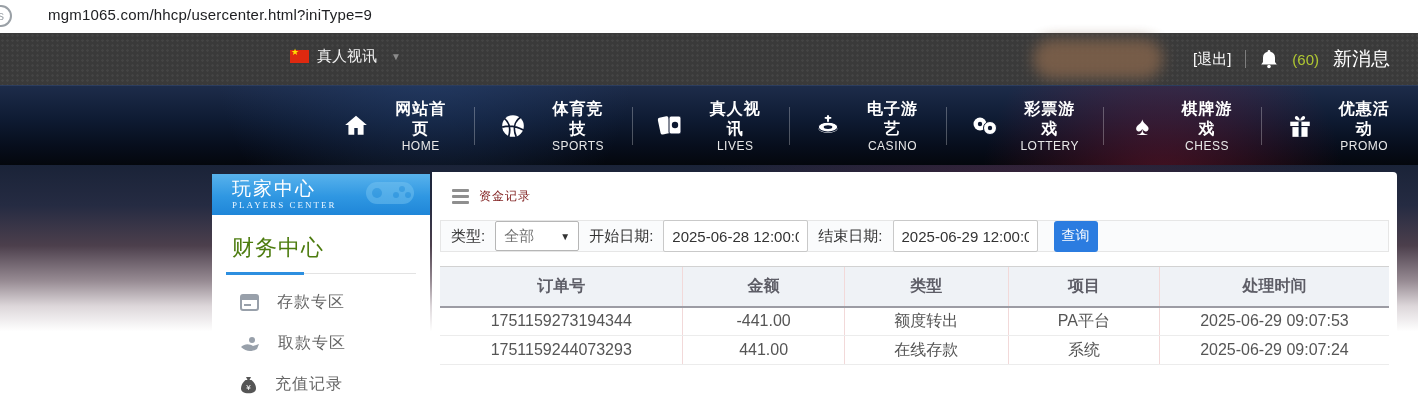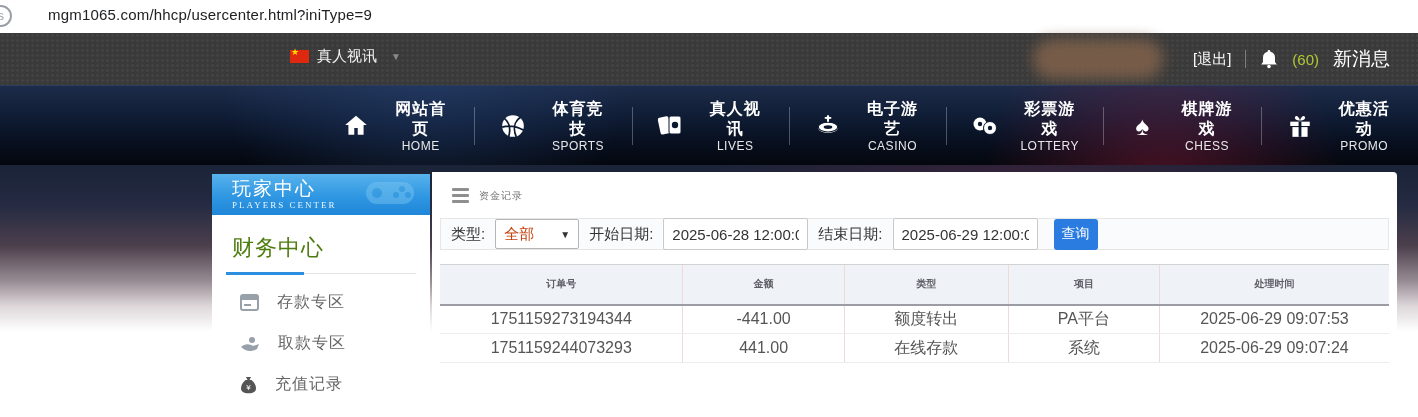--- a/index.html
+++ b/index.html
@@ -68,36 +68,36 @@
   .side-item { display:flex; align-items:center; gap:18px; padding:10px 0 10px 28px; cursor:pointer; }
   .side-item svg { flex:0 0 auto; }
   .side-item-label { font-size:16px; color:#666; letter-spacing:1px; }
 
   
   .main-panel { position:absolute; left:432px; top:7px; width:965px; height:260px;
     background:#fff; border-radius:0 4px 0 0; }
   .panel-header { display:flex; align-items:center; gap:10px; padding:16px 0 12px 20px; }
   .hamburger { width:17px; display:flex; flex-direction:column; gap:3px; }
   .hamburger span { height:3px; background:#8f8f8f; border-radius:1px; }
-  .panel-title { font-size:10px; color:#737373; letter-spacing:1px; }
+  .panel-title { font-size:12px; color:#7f1d1d; letter-spacing:1px; }
 
   .filter-box { margin:3px 8px 0 8px; height:32px; border:1px solid #e6e6e6; background:#fafbfc;
     display:flex; align-items:center; padding-left:10px; gap:10px; }
   .f-label { font-size:15px; color:#333; }
   .type-select { width:84px; height:30px; background:#fff; border:1px solid #b6b6b6; border-radius:2px;
     display:flex; align-items:center; justify-content:space-between; padding:0 8px; cursor:pointer; }
-  .type-select .sel-val { font-size:15px; color:#c2410c; }
+  .type-select .sel-val { font-size:15px; color:#737373; }
   .type-select .sel-caret { font-size:10px; color:#333; }
   .date-input { width:145px; height:32px; border:1px solid #c9c9c9; border-radius:2px;
     font-size:15px; color:#333; padding:0 8px; font-family:"Liberation Sans",sans-serif; background:#fff; }
   .search-btn { width:44px; height:31px; background:#2b7ce0; color:#fff; border:none; border-radius:3px;
     font-size:14px; cursor:pointer; margin-left:6px; font-family:"Liberation Sans",sans-serif; }
 
   .fund-table { margin:14px 8px 0 8px; border-collapse:collapse; width:949px; table-layout:fixed; }
-  .fund-table th { background:#eff2f6; height:40px; font-size:10px; color:#5d5d66; font-weight:bold;
+  .fund-table th { background:#eff2f6; height:40px; font-size:16px; color:#5d5d66; font-weight:bold;
     border-top:1px solid #d2d2d2; border-bottom:2px solid #9c9ca4; border-left:1px solid #f2d9d9; }
   .fund-table th:first-child { border-left:none; }
   .fund-table td { height:29px; text-align:center; font-size:16px; color:#555;
     border-bottom:1px solid #ececec; border-left:1px solid #f2d9d9; background:#fff; }
   .fund-table td:first-child { border-left:none; }
   .col-order{width:25.6%} .col-amount{width:17%} .col-type{width:17.3%} .col-item{width:15.9%} .col-time{width:24.2%}
 </style>
 </head>
 <body>
 

